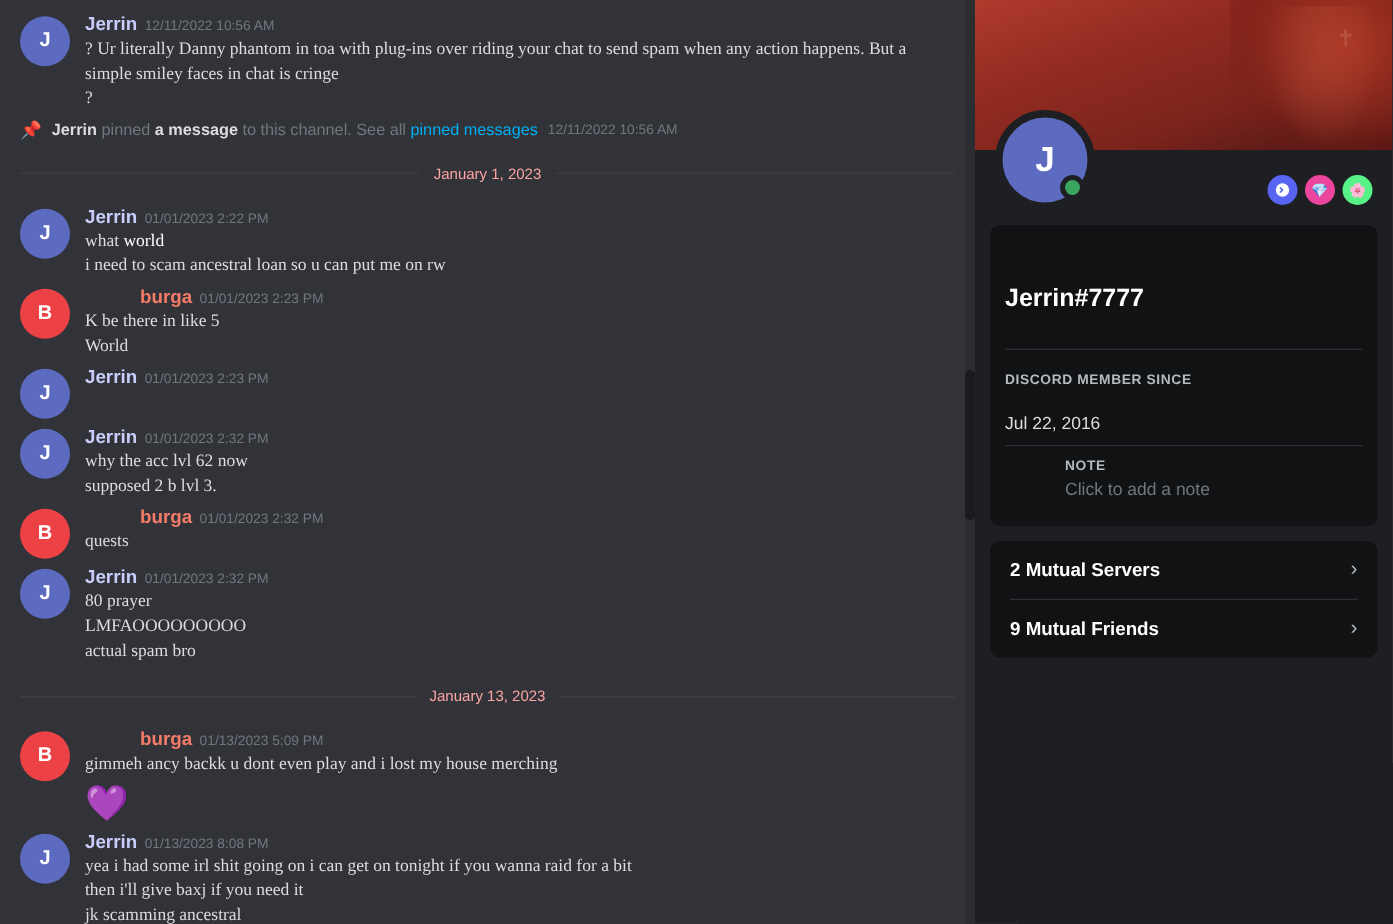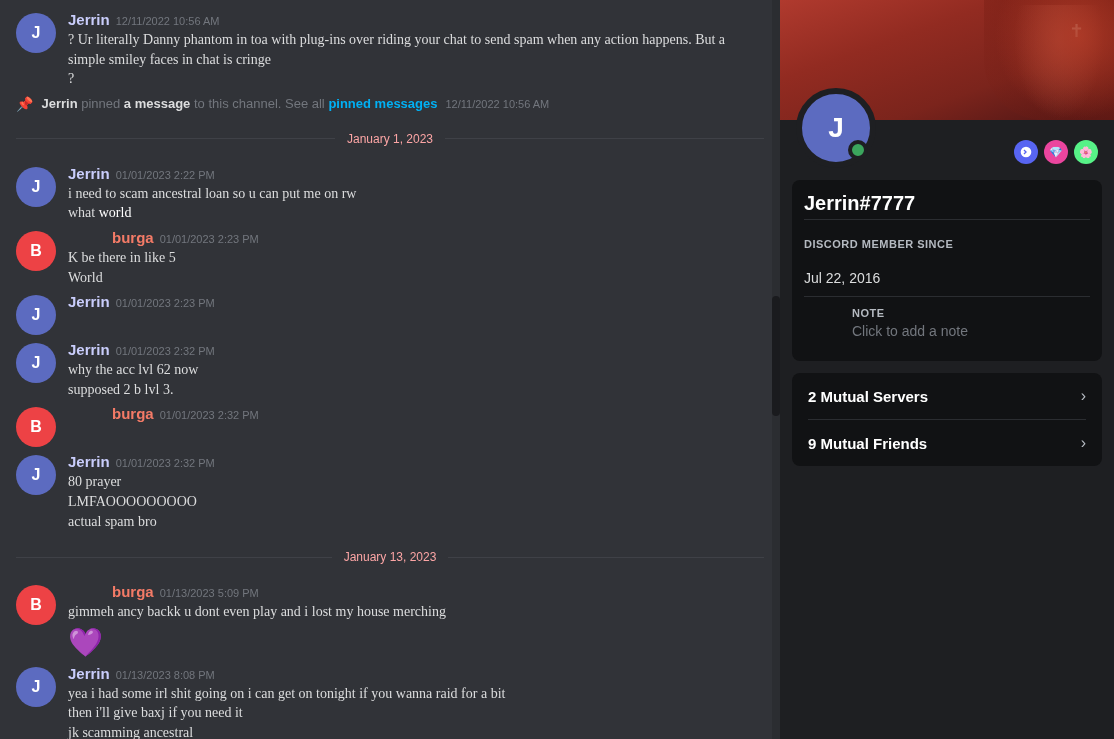--- a/index.html
+++ b/index.html
@@ -106,21 +106,21 @@
       font-size: 13px;
       gap: 8px;
     }
     .pin-icon {
       color: #72767d;
       font-size: 14px;
     }
     .pin-notice a {
       color: #00b0f4;
       text-decoration: none;
-      font-weight: 700;
+      font-weight: 400;
     }
 
     .heart-emoji {
       font-size: 28px;
       margin-top: 4px;
       display: block;
     }
 
     
     #profile-panel {
@@ -215,22 +215,23 @@
       border-radius: 8px;
       margin: 0 12px 12px 12px;
       padding: 12px;
     }
 
     .profile-username {
       font-size: 20px;
       font-weight: 700;
       color: #ffffff;
       margin-bottom: 8px;
-      padding-bottom: 4px;
+      padding-bottom: 28px;
       border-bottom: 1px solid #2b2d31;
+      margin-top: 36px;
     }
 
     .profile-section {
       padding: 10px 0;
       border-bottom: 1px solid #2b2d31;
     }
     .profile-section:last-child { border-bottom: none; margin-left: 48px; }
 
     .profile-section-label {
       font-size: 11px;
@@ -338,22 +339,22 @@
       <span>January 1, 2023</span>
     </div>
 
     <div class="message-group">
       <div class="avatar jerrin">J</div>
       <div class="message-content">
         <div class="message-header">
           <span class="username jerrin-name">Jerrin</span>
           <span class="timestamp">01/01/2023 2:22 PM</span>
         </div>
+        <div class="message-text">what <span class="highlight">world</span></div>
         <div class="message-text">i need to scam ancestral loan so u can put me on rw</div>
-        <div class="message-text">what <span class="highlight">world</span></div>
       </div>
     </div>
 
     <div class="message-group">
       <div class="avatar burga">B</div>
       <div class="message-content">
         <div class="message-header">
           <span class="username burga-name">burga</span>
           <span class="timestamp">01/01/2023 2:23 PM</span>
         </div>
@@ -384,20 +385,21 @@
       </div>
     </div>
 
     <div class="message-group">
       <div class="avatar burga">B</div>
       <div class="message-content">
         <div class="message-header">
           <span class="username burga-name">burga</span>
           <span class="timestamp">01/01/2023 2:32 PM</span>
         </div>
+        <div class="message-text">quests</div>
       </div>
     </div>
 
     <div class="message-group">
       <div class="avatar jerrin">J</div>
       <div class="message-content">
         <div class="message-header">
           <span class="username jerrin-name">Jerrin</span>
           <span class="timestamp">01/01/2023 2:32 PM</span>
         </div>

